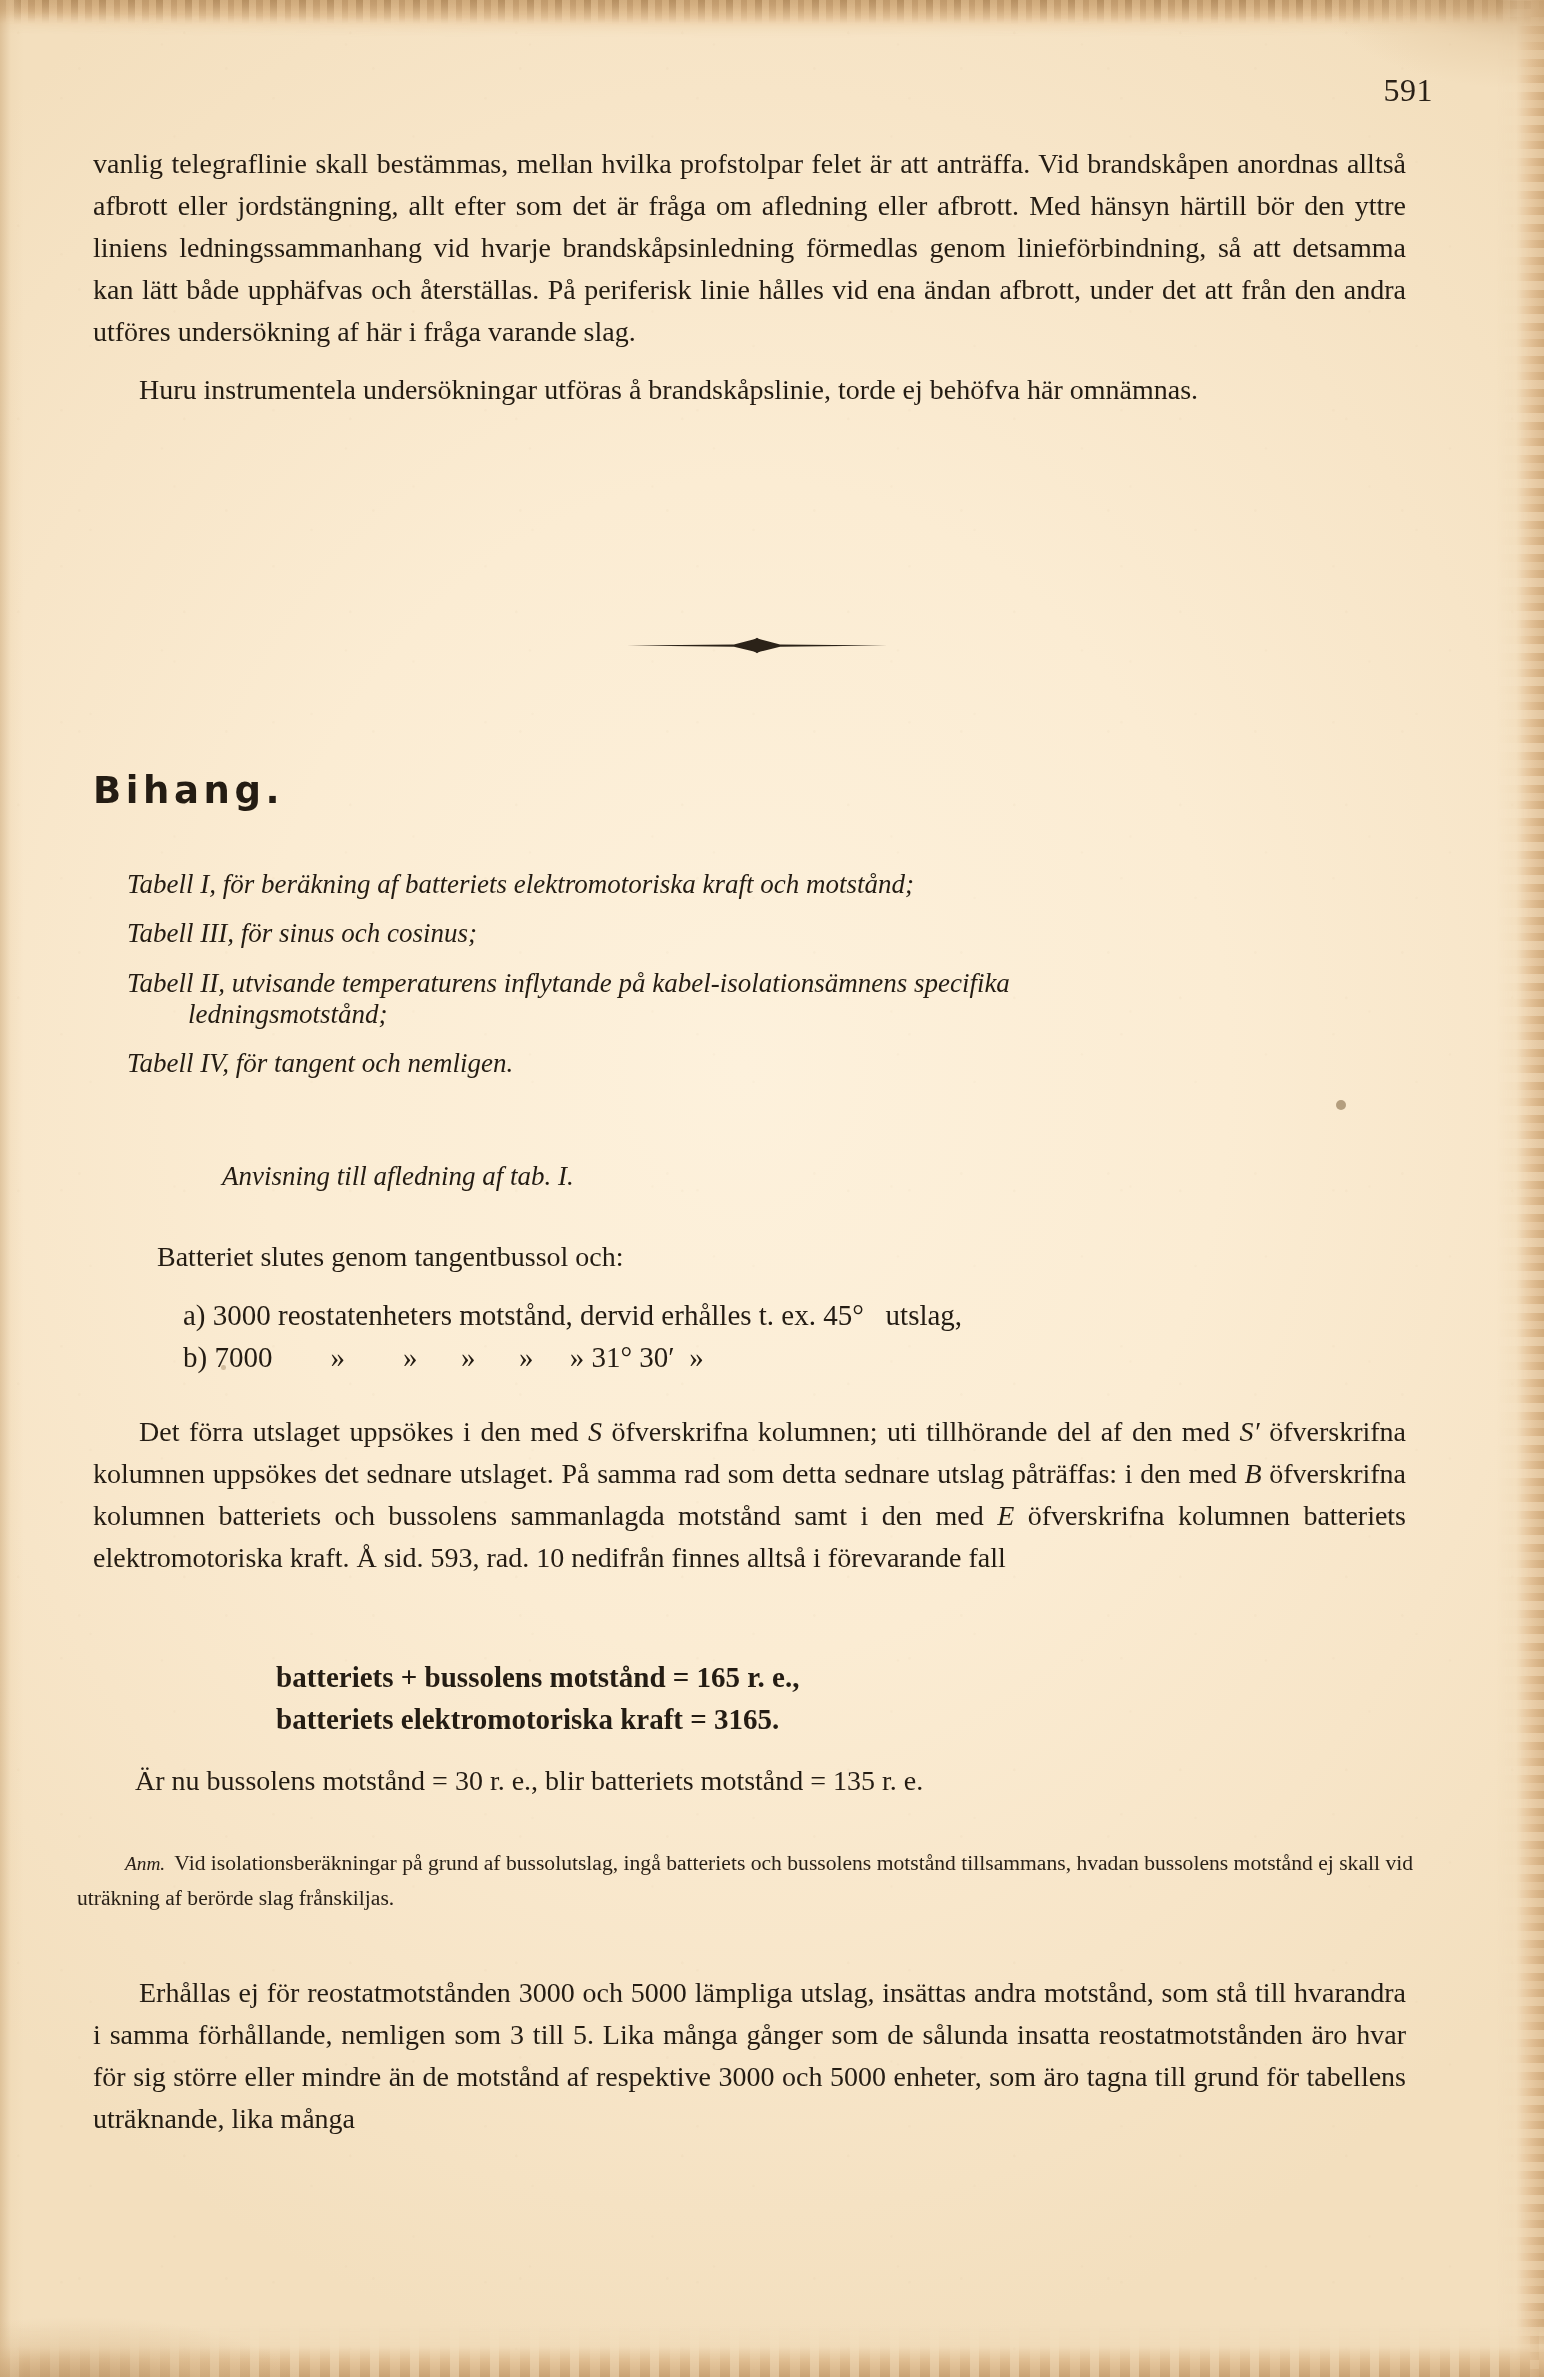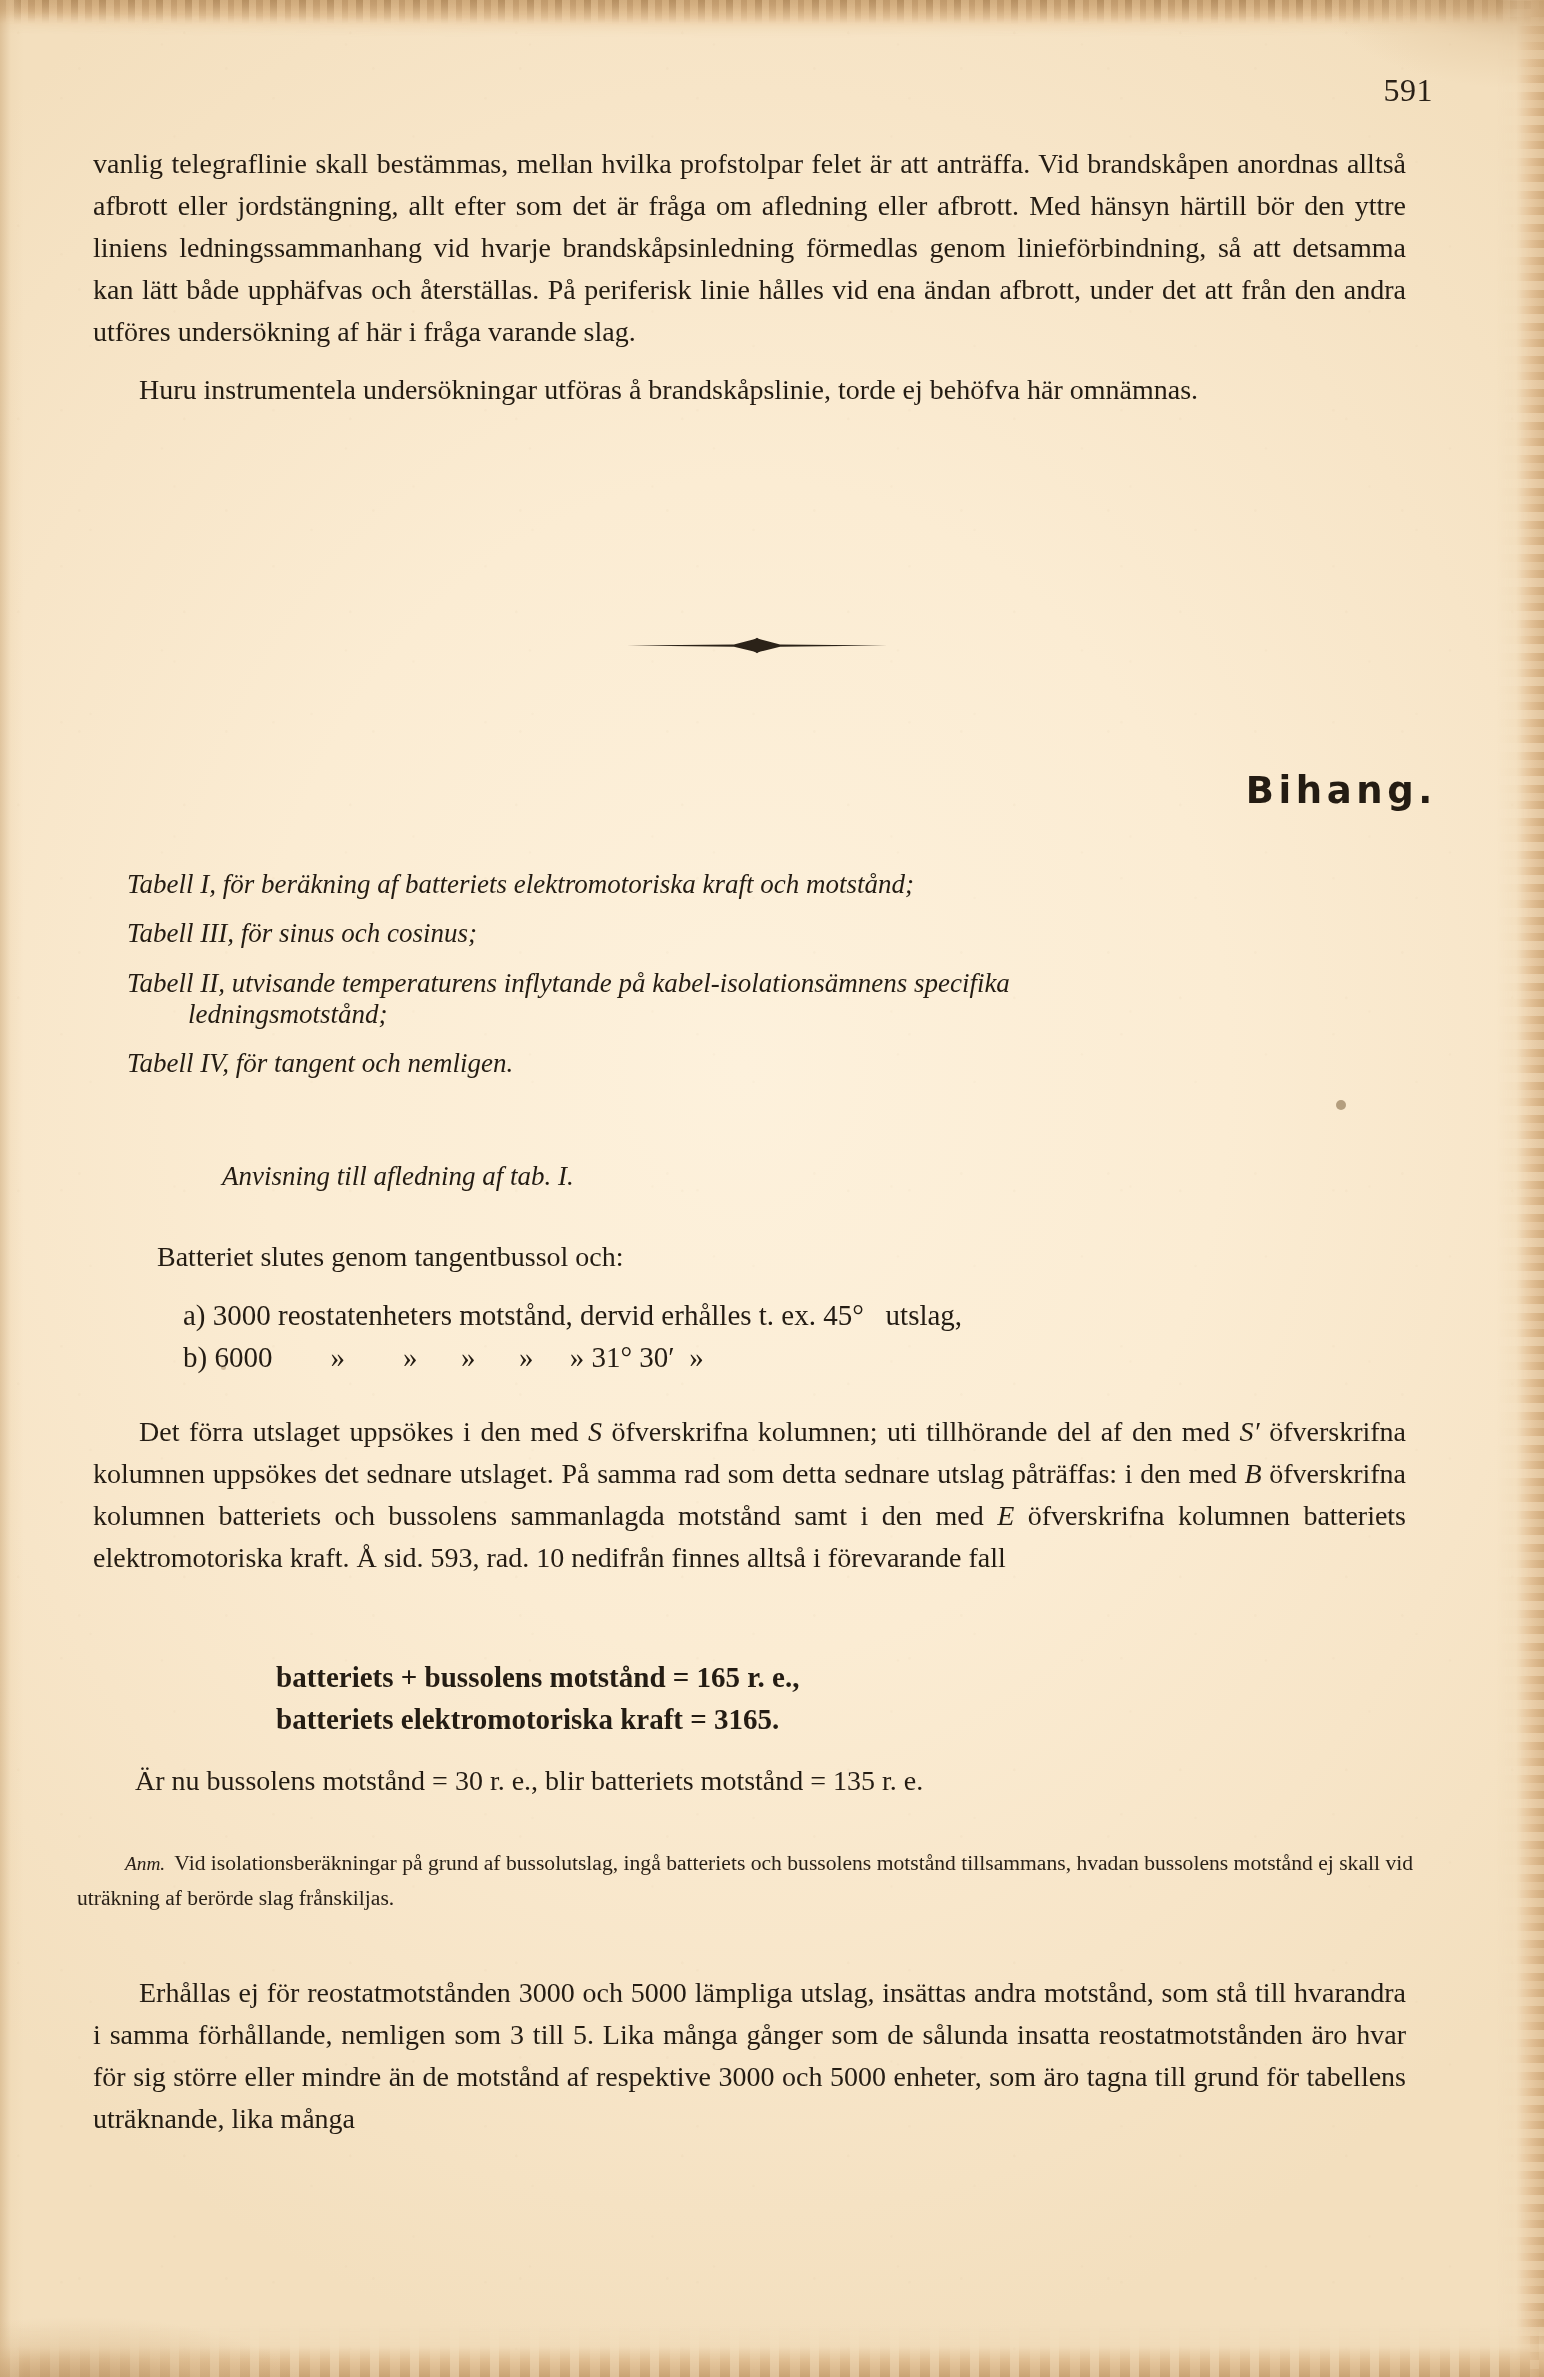--- a/index.html
+++ b/index.html
@@ -122,21 +122,21 @@
     top: 633px;
     width: 267px;
     height: 24px;
   }
 
   
   #bihang {
     position: absolute;
     left: 16px; right: 0;
     top: 769px;
-    text-align: right;
+    text-align: left;
     font-family: "DejaVu Sans", "Liberation Sans", sans-serif;
     font-size: 37px;
     font-weight: 700;
     letter-spacing: 4.6px;
     color: #241c13;
   }
 
   
   #tabell-list {
     position: absolute;
@@ -256,21 +256,21 @@
         <span>Tabell IV,</span>
         <span>för tangent och nemligen.</span>
       </div>
     </div>
 
     <div id="anvisning">Anvisning till afledning af tab. I.</div>
 
     <div class="body-col" style="top:1220px; left:64px; width:1281px;">
       <p class="para">Batteriet slutes genom tangentbussol och:</p>
       <div class="listrow" style="padding-left:42px;"><span>a)</span> <span>3000</span> <span>reostatenheters motstånd, dervid erhålles t. ex.</span> <span>45°</span>   <span>utslag,</span></div>
-      <div class="listrow" style="padding-left:42px;"><span>b)</span> <span>6000</span>        <span>»</span>        <span>»</span>      <span>»</span>      <span>»</span>     <span>»</span> <span>31° 30′</span>  <span>»</span></div>
+      <div class="listrow" style="padding-left:42px;"><span>b)</span> <span>7000</span>        <span>»</span>        <span>»</span>      <span>»</span>      <span>»</span>     <span>»</span> <span>31° 30′</span>  <span>»</span></div>
     </div>
 
     <div class="body-col" style="top:1395px;">
       <p class="para indent"><span>Det förra utslaget uppsökes i den med</span>
         <i class="mathvar">S</i>
         <span>öfverskrifna kolumnen; uti tillhörande del af den med</span>
         <i class="mathvar">S′</i>
         <span>öfverskrifna kolumnen uppsökes det sednare utslaget. På samma rad som detta sednare utslag påträffas: i den med</span>
         <i class="mathvar">B</i>
         <span>öfverskrifna kolumnen batteriets och bussolens sammanlagda motstånd samt i den med</span>

